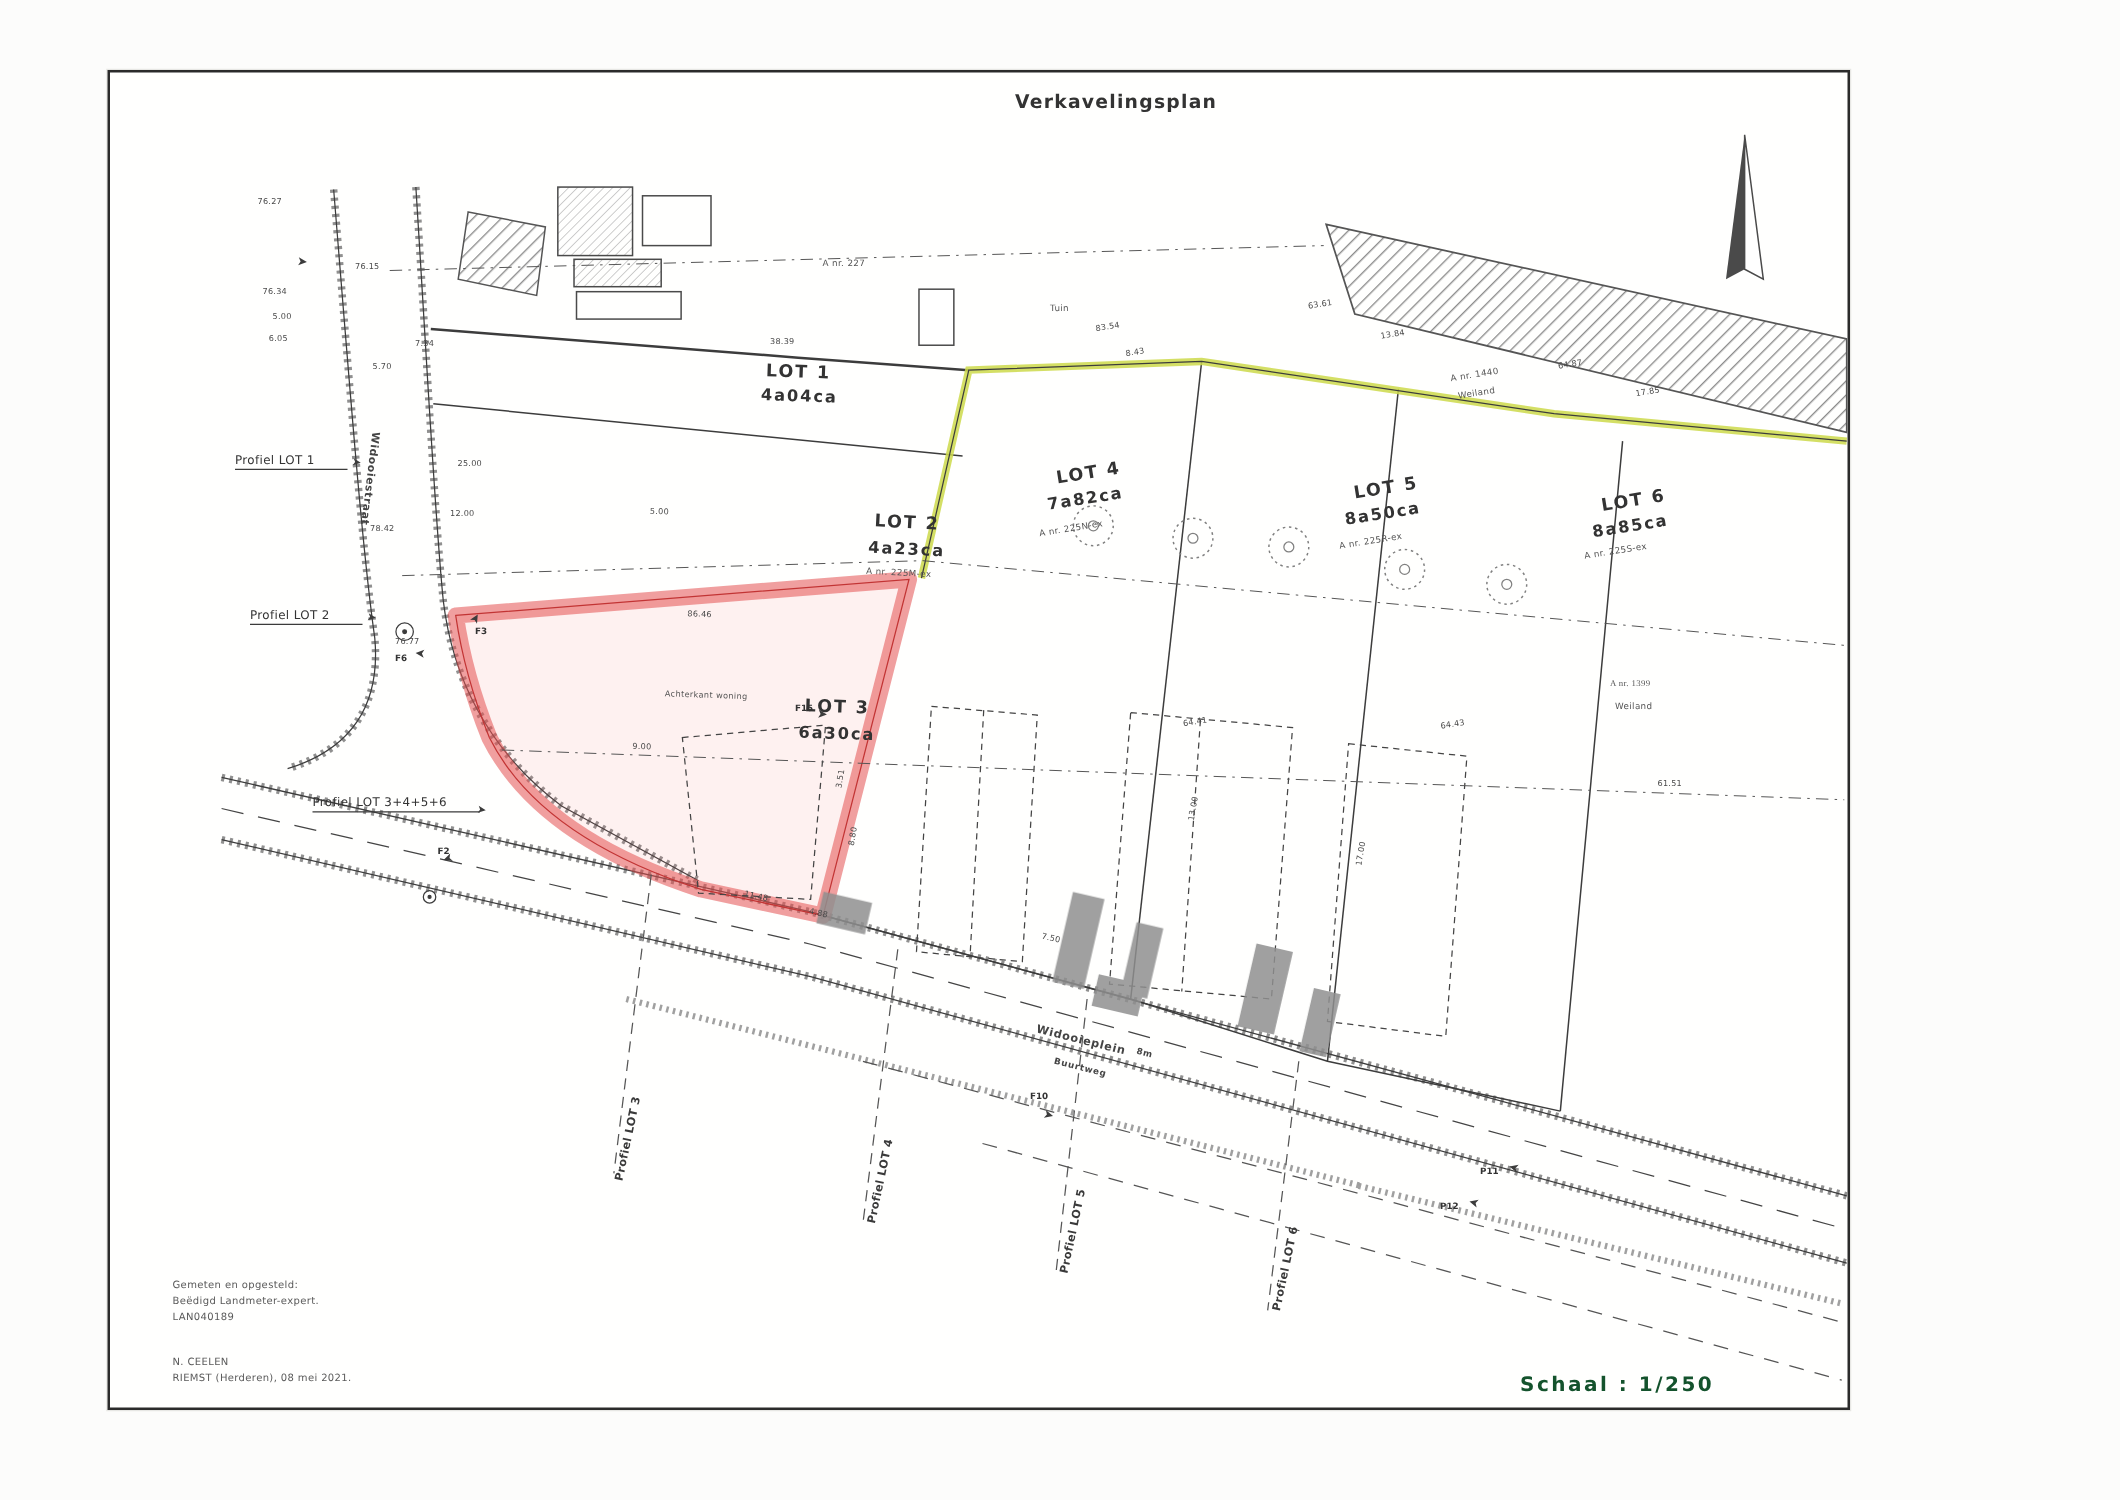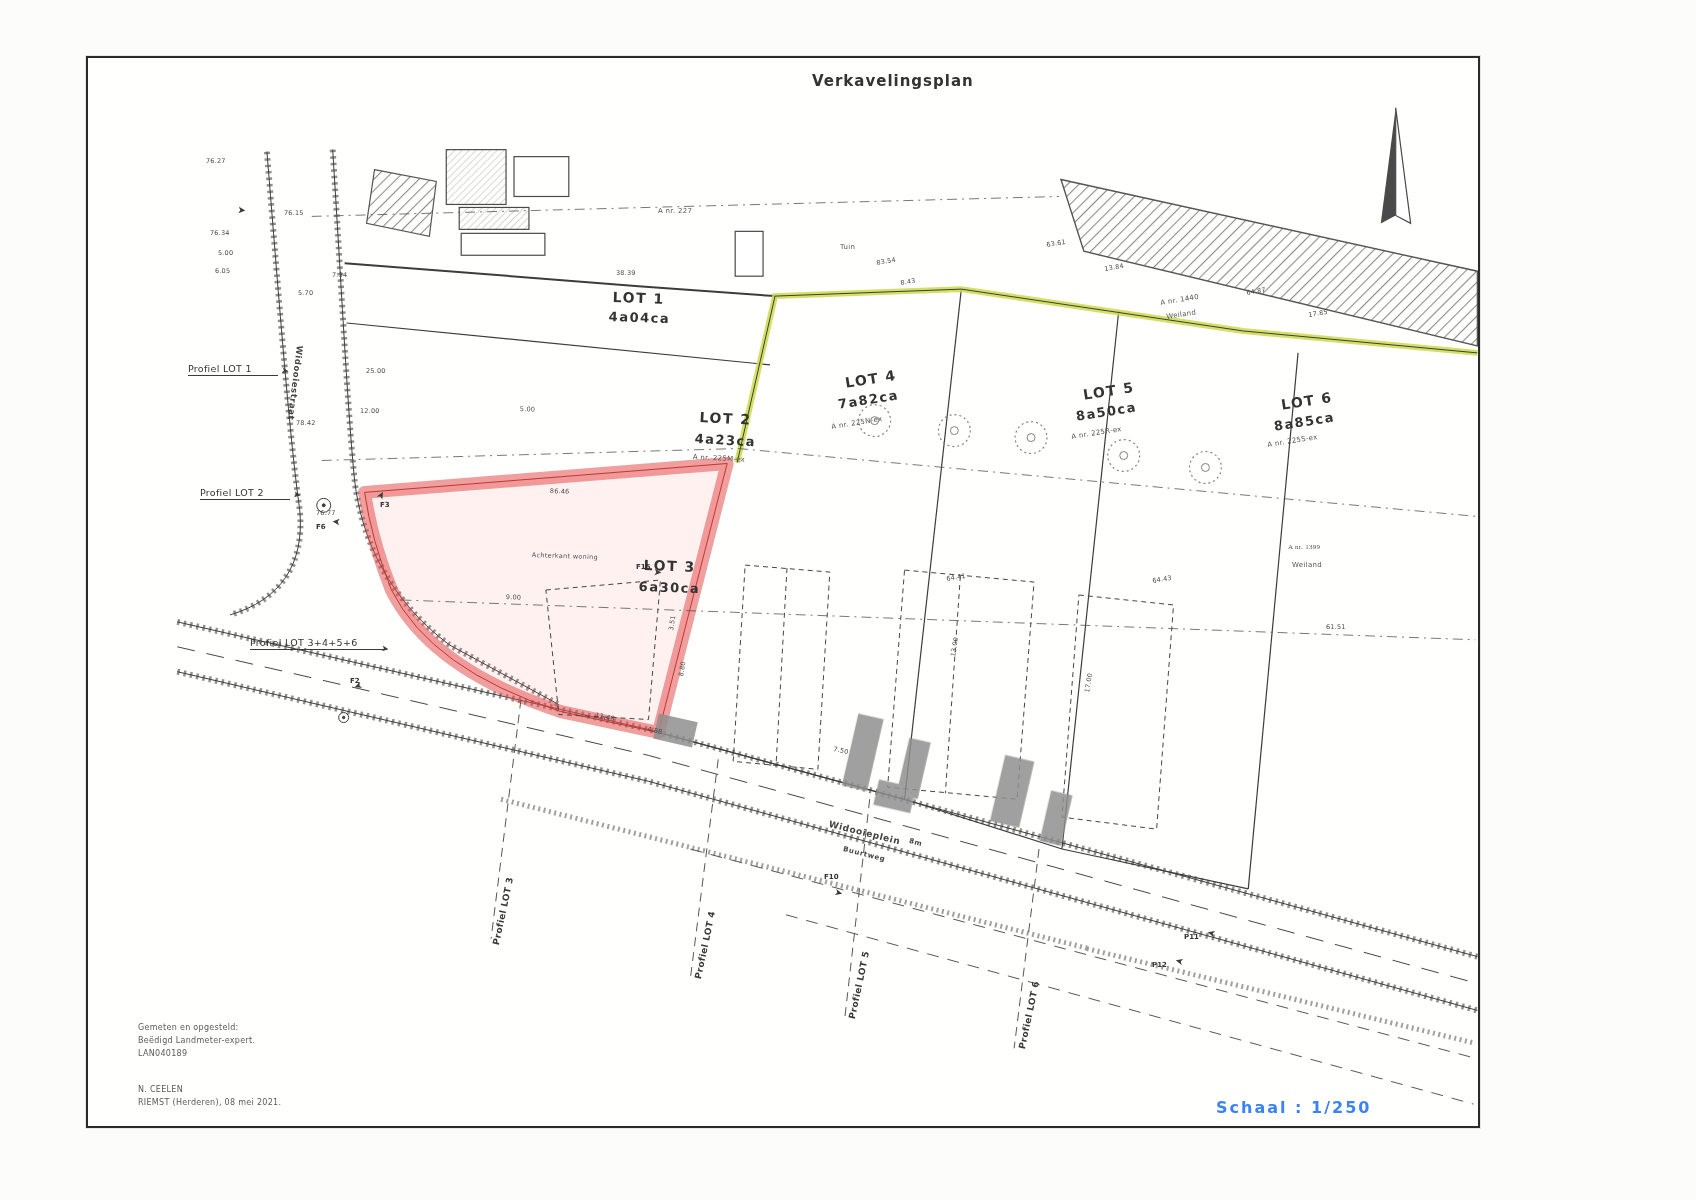--- a/index.html
+++ b/index.html
@@ -16,21 +16,21 @@
   .prof{font-weight:normal;color:#333;border-bottom:1.4px solid #3b3b3b;padding-right:26px;padding-bottom:1px;letter-spacing:.3px;}
   .prof2{font-weight:bold;color:#3a3a3a;letter-spacing:.3px;}
   .street{font-weight:bold;color:#444;letter-spacing:.6px;}
   .fp{font-weight:bold;color:#333;}
   .ag{color:#3c3c3c;}
   .blk{position:absolute;color:#2e2e2e;}
   #title-block{left:16px;top:10px;font-size:15px;font-weight:600;letter-spacing:.4px;line-height:1.55;color:#2d2d2d;}
   #plan-title{left:724px;top:14px;font-size:15px;letter-spacing:1px;color:#333;font-weight:600;}
   #surveyor-block{left:50px;top:964px;font-size:8px;line-height:1.6;color:#5a5a5a;letter-spacing:.3px;}
   #signature-block{left:50px;top:1026px;font-size:8px;line-height:1.6;color:#5a5a5a;letter-spacing:.3px;}
-  #scale-label{left:1128px;top:1040px;font-size:16px;letter-spacing:2px;color:#3b82f6;font-weight:600;}
+  #scale-label{left:1128px;top:1040px;font-size:16px;letter-spacing:2px;color:#14532d;font-weight:600;}
 </style>
 </head>
 <body>
 
 <div id="sheet">
 
   <svg id="plan-svg" viewBox="0 0 1394 1072">
     <defs>
       <pattern id="h1" width="8" height="8" patternUnits="userSpaceOnUse" patternTransform="rotate(45)">
         <line x1="0" y1="0" x2="0" y2="8" stroke="#8c8c8c" stroke-width="2.2"></line>

